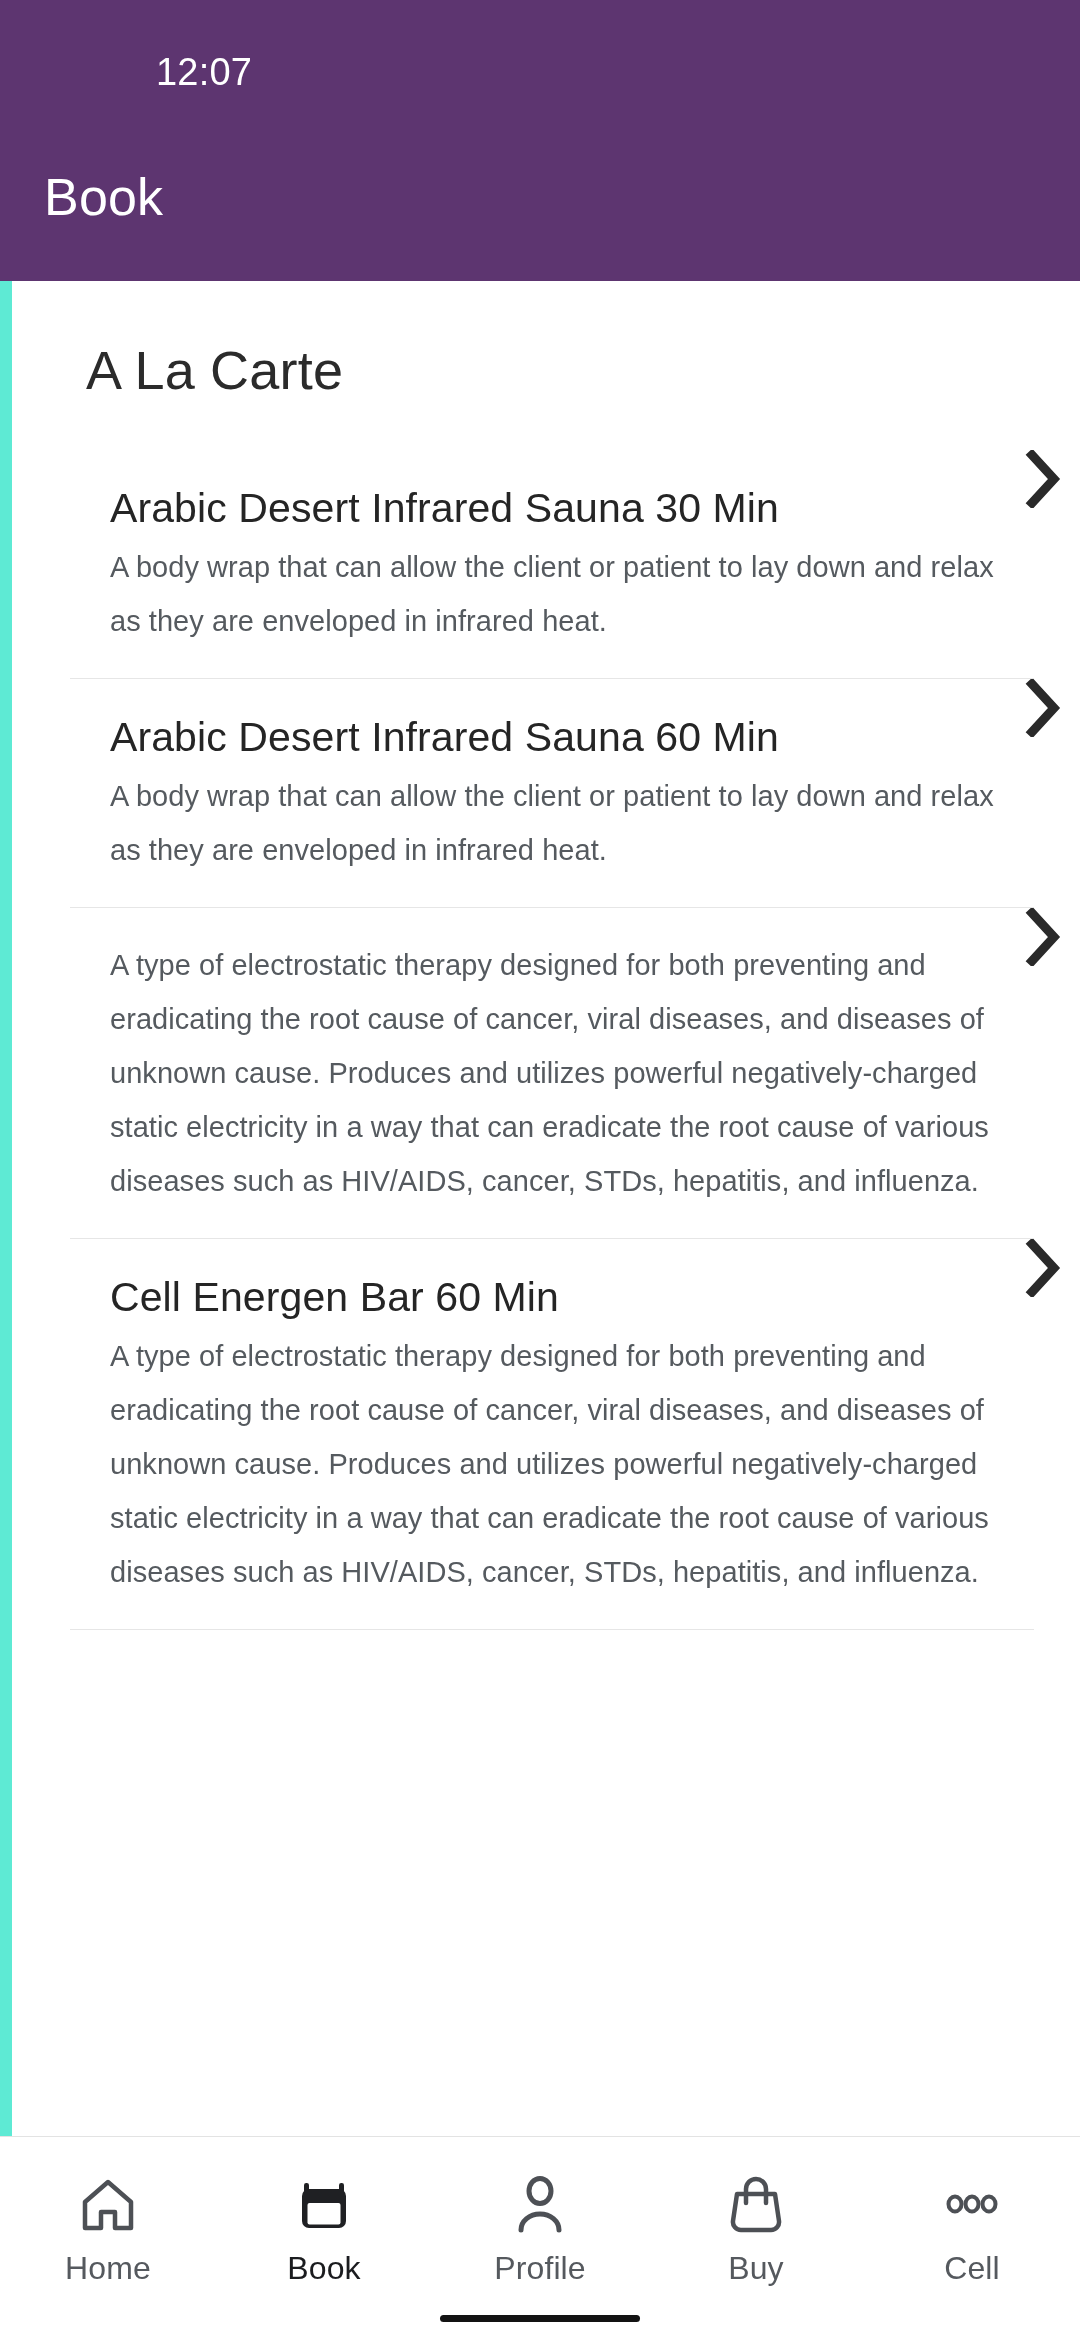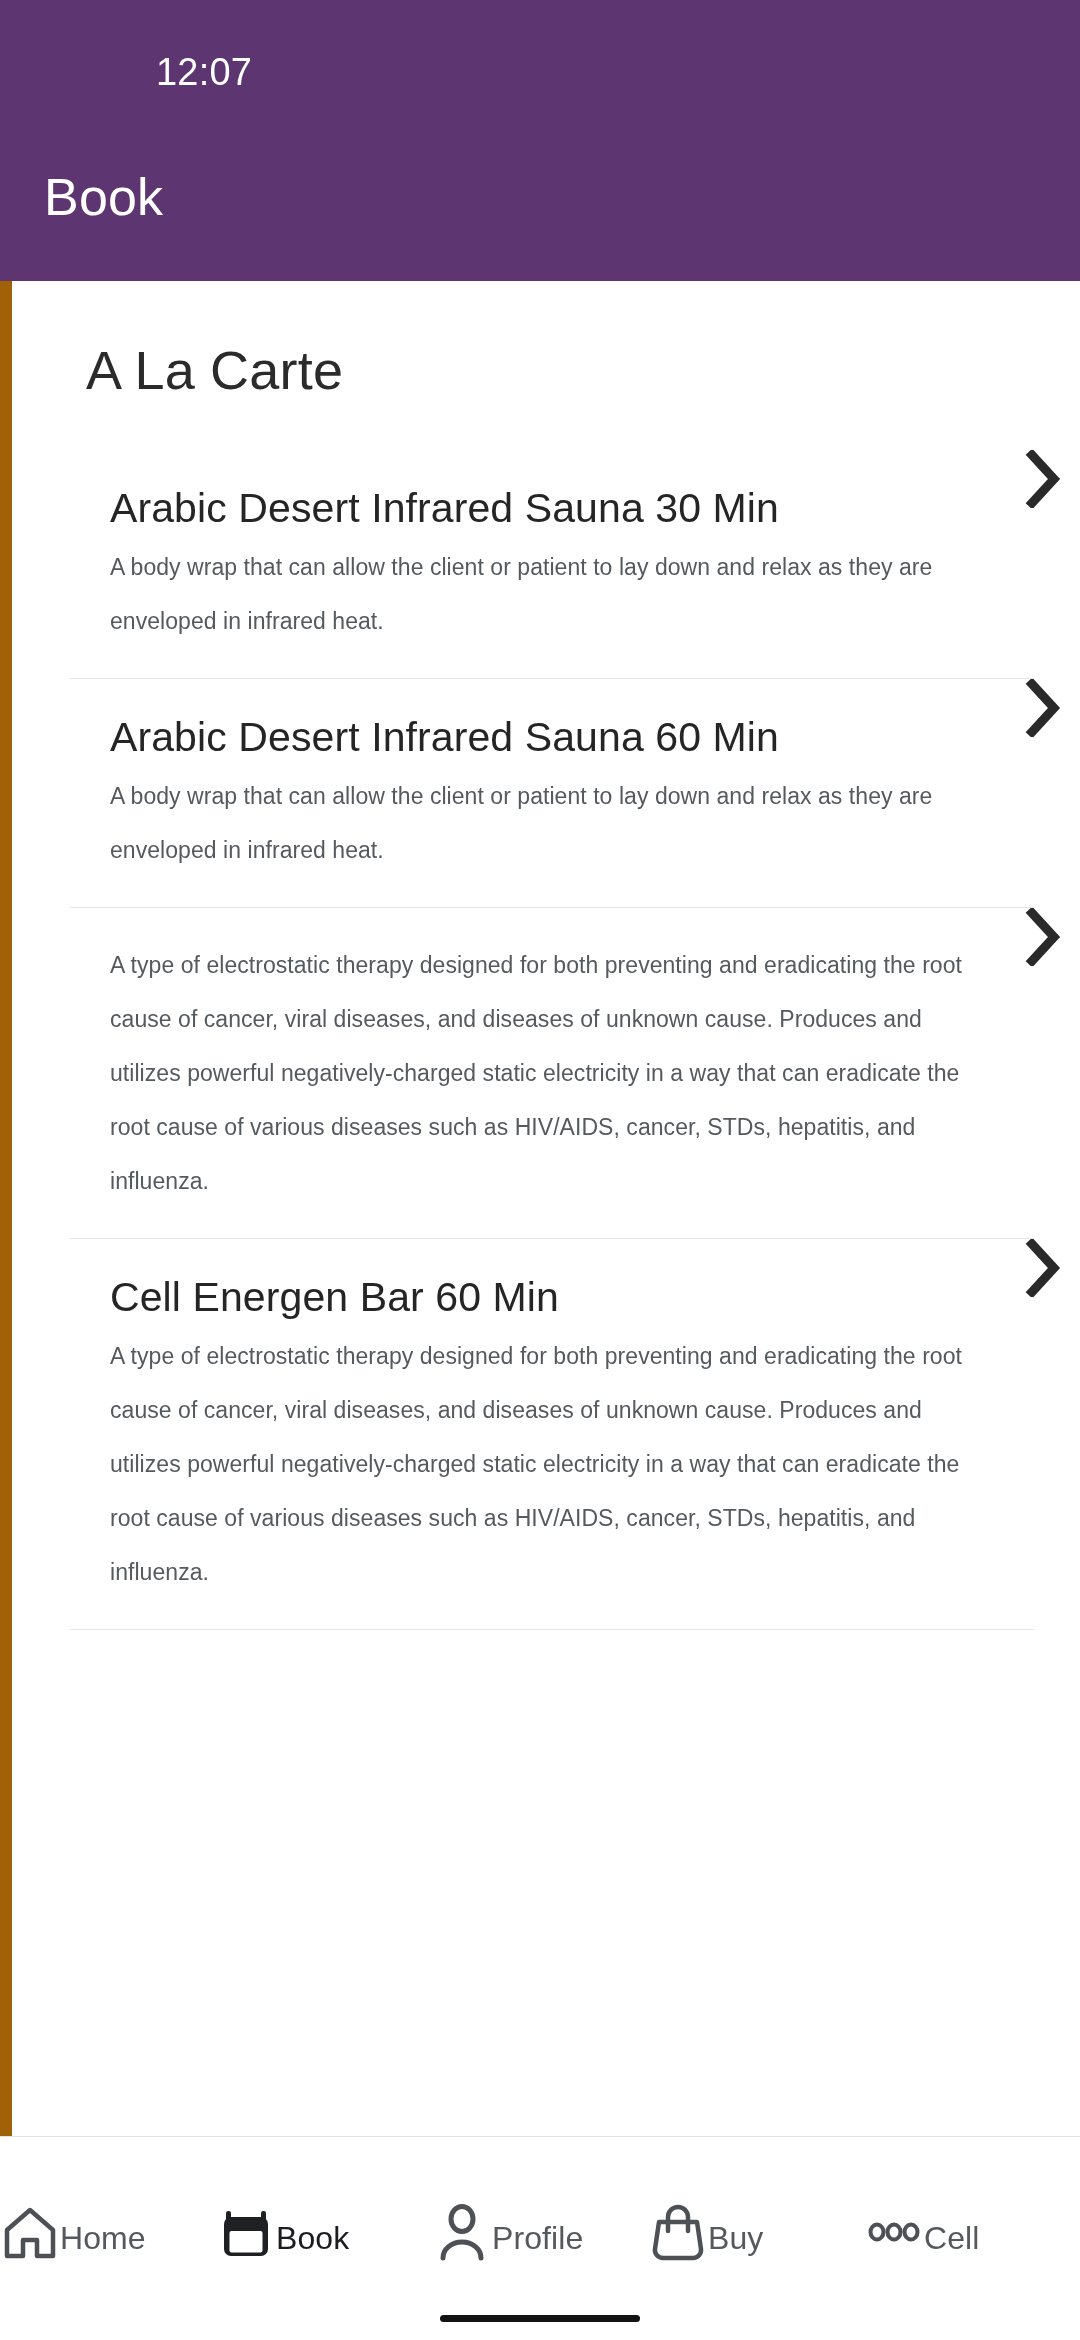--- a/index.html
+++ b/index.html
@@ -10,21 +10,21 @@
     background: #ffffff;
     font-family: "Liberation Sans", sans-serif;
     -webkit-font-smoothing: antialiased;
   }
 
   #screen {
     position: relative;
     width: 1080px;
     height: 2340px;
     overflow: hidden;
-    background: #a16207;
+    background: #5eead4;
   }
 
   
   .appbar {
     position: absolute;
     top: 0; left: 0;
     width: 1080px;
     height: 281px;
     background: #5d3570;
   }
@@ -95,21 +95,21 @@
   .item-title {
     font-size: 41px;
     line-height: 56px;
     color: #252525;
     font-weight: 400;
     letter-spacing: 0.1px;
     margin-bottom: 4px;
   }
 
   .item-desc {
-    font-size: 23px;
+    font-size: 29px;
     line-height: 54px;
     color: #555a5f;
     font-weight: 400;
     max-width: 890px;
     letter-spacing: 0.05px;
   }
 
   .item-chevron {
     flex: 0 0 auto;
     width: 96px;
@@ -138,21 +138,21 @@
   }
   .tabs {
     display: flex;
     width: 1080px;
     height: 155px;
     padding-top: 34px;
   }
   .tab {
     flex: 1 1 0;
     display: flex;
-    flex-direction: row;
+    flex-direction: column;
     align-items: center;
     justify-content: flex-start;
     text-align: right;
   }
   .tab-icon {
     height: 66px;
     display: flex;
     align-items: center;
     justify-content: center;
     color: #4d5055;

